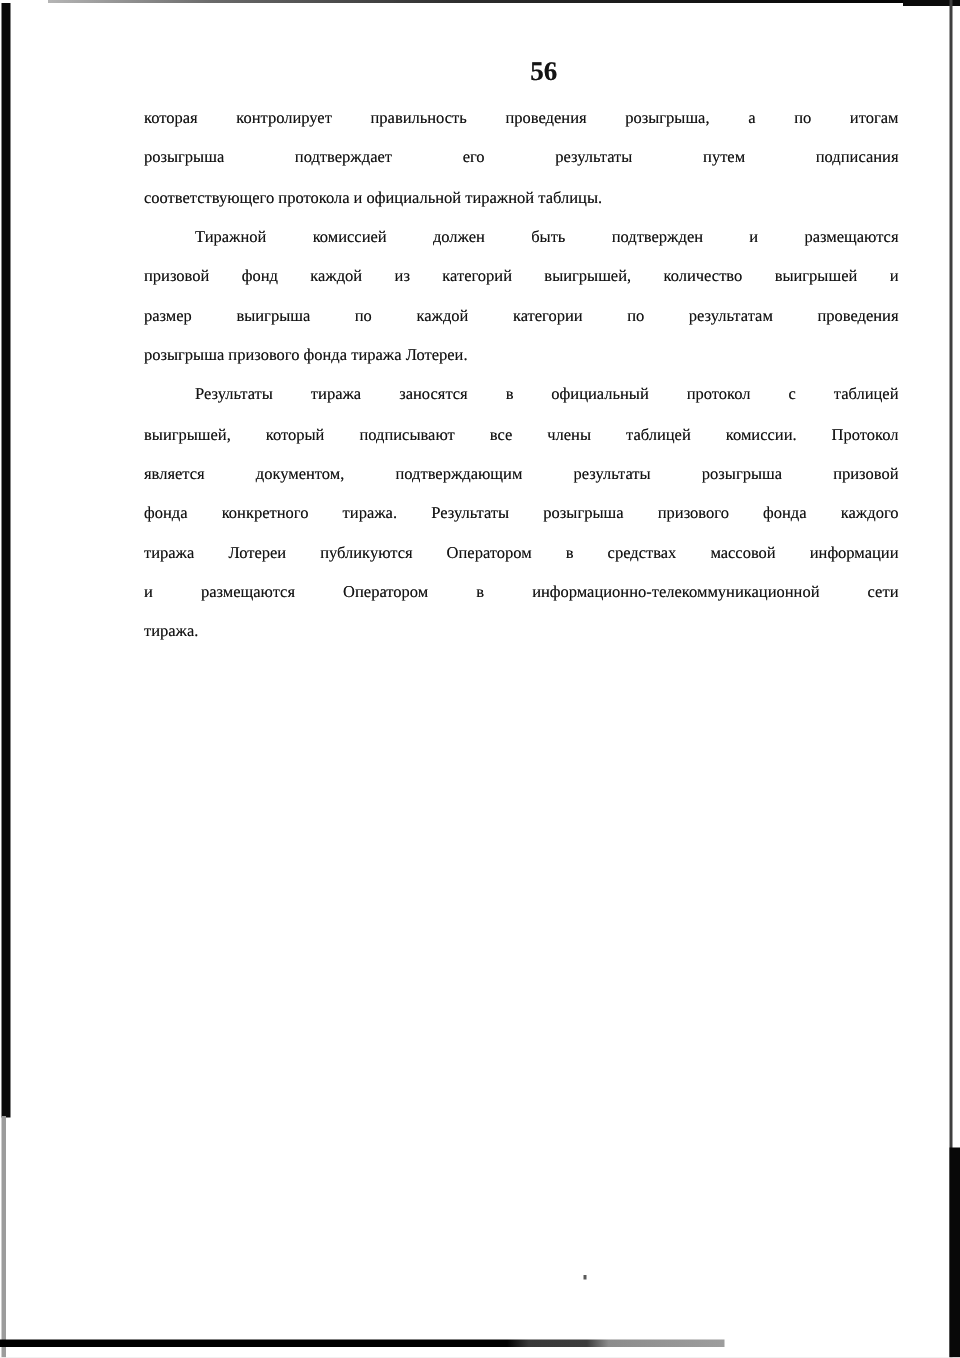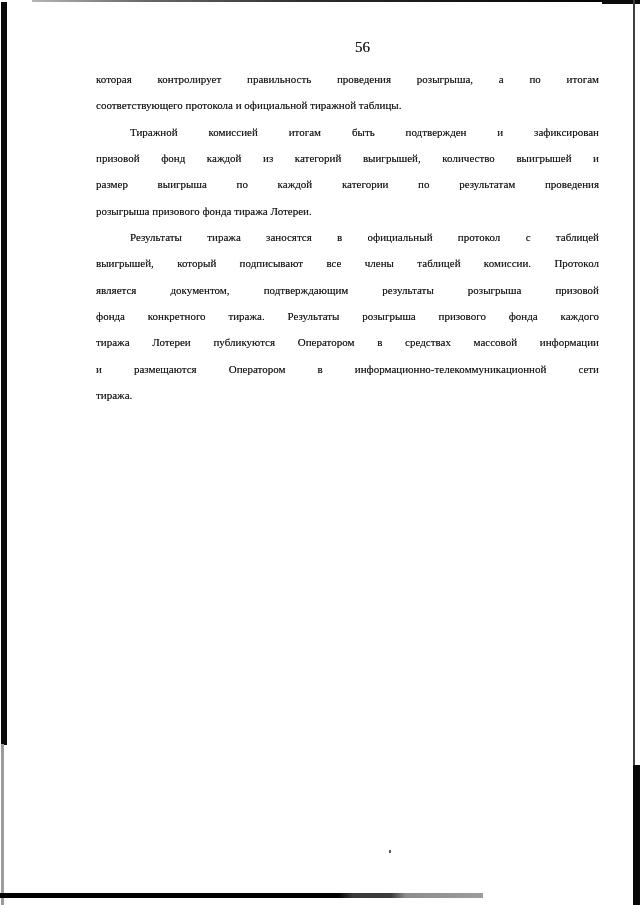--- a/index.html
+++ b/index.html
@@ -29,23 +29,24 @@
     background: linear-gradient(to right, #000 0%, #000 70%, #383838 73%, #3c3c3c 81%, #8c8c8c 84%, #9d9d9d 100%);
   }
   .speck { left: 389px; top: 850px; width: 2px; height: 3px; background: #5a5a5a; }
 
   
   .page-number {
     position: absolute;
     top: 38px; left: 96px; width: 503px;
     text-indent: 30px;
     text-align: center;
-    font-size: 15px;
+    font-size: 18px;
     line-height: 19px;
     text-shadow: 0 0 0.4px rgba(0,0,0,0.55);
+    font-weight: bold;
   }
   .body-text {
     position: absolute;
     top: 66px; left: 96px; width: 503px;
     font-size: 11px;
     line-height: 26.35px;
     text-shadow: 0 0 0.4px rgba(0,0,0,0.55);
   }
   .line {
     text-align: justify;
@@ -66,24 +67,25 @@
   <div class="art right-line"></div>
   <div class="art right-bar-bottom"></div>
   <div class="art bottom-bar"></div>
   <div class="art speck"></div>
 
   <div class="page-number">56</div>
 
   <div class="body-text">
       <div class="para">
         <div class="line">которая контролирует правильность проведения розыгрыша, а по итогам</div>
+        <div class="line">розыгрыша подтверждает его результаты путем подписания</div>
         <div class="line last">соответствующего протокола и официальной тиражной таблицы.</div>
       </div>
       <div class="para">
-        <div class="line indent">Тиражной комиссией итогам быть подтвержден и зафиксирован</div>
+        <div class="line indent">Тиражной комиссией должен быть подтвержден и размещаются</div>
         <div class="line">призовой фонд каждой из категорий выигрышей, количество выигрышей и</div>
         <div class="line">размер выигрыша по каждой категории по результатам проведения</div>
         <div class="line last">розыгрыша призового фонда тиража Лотереи.</div>
       </div>
       <div class="para">
         <div class="line indent">Результаты тиража заносятся в официальный протокол с таблицей</div>
         <div class="line">выигрышей, который подписывают все члены таблицей комиссии. Протокол</div>
         <div class="line">является документом, подтверждающим результаты розыгрыша призовой</div>
         <div class="line">фонда конкретного тиража. Результаты розыгрыша призового фонда каждого</div>
         <div class="line">тиража Лотереи публикуются Оператором в средствах массовой информации</div>

